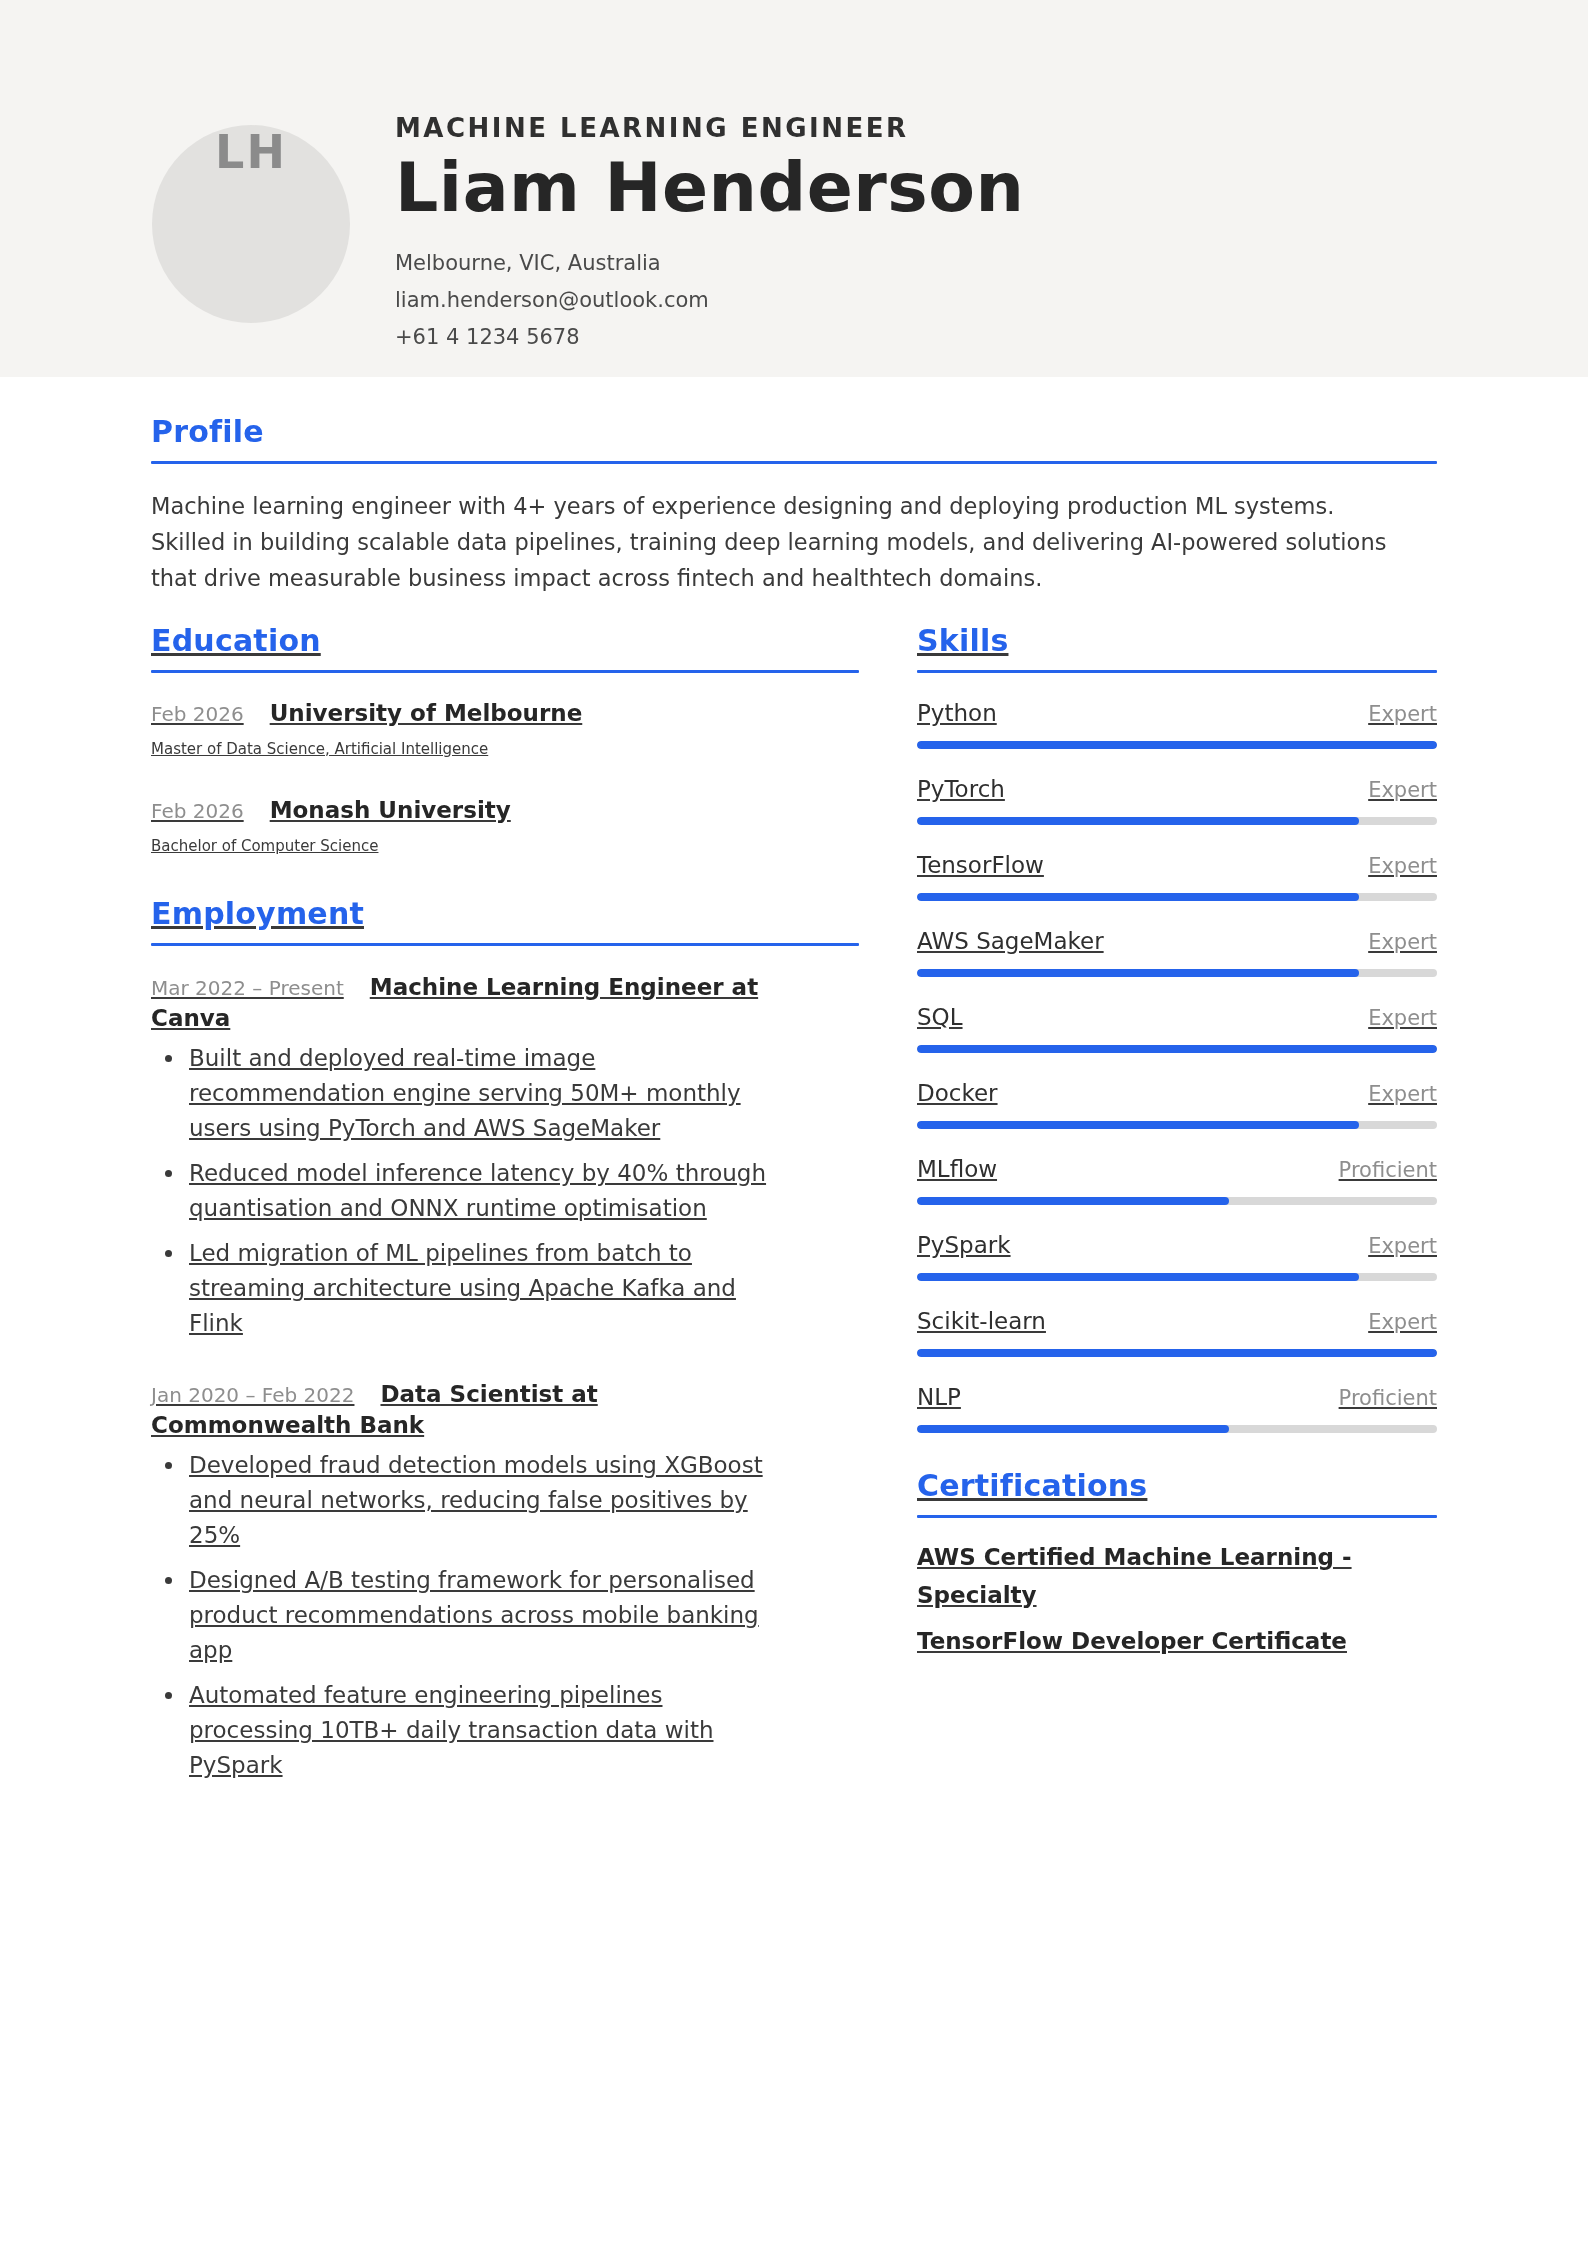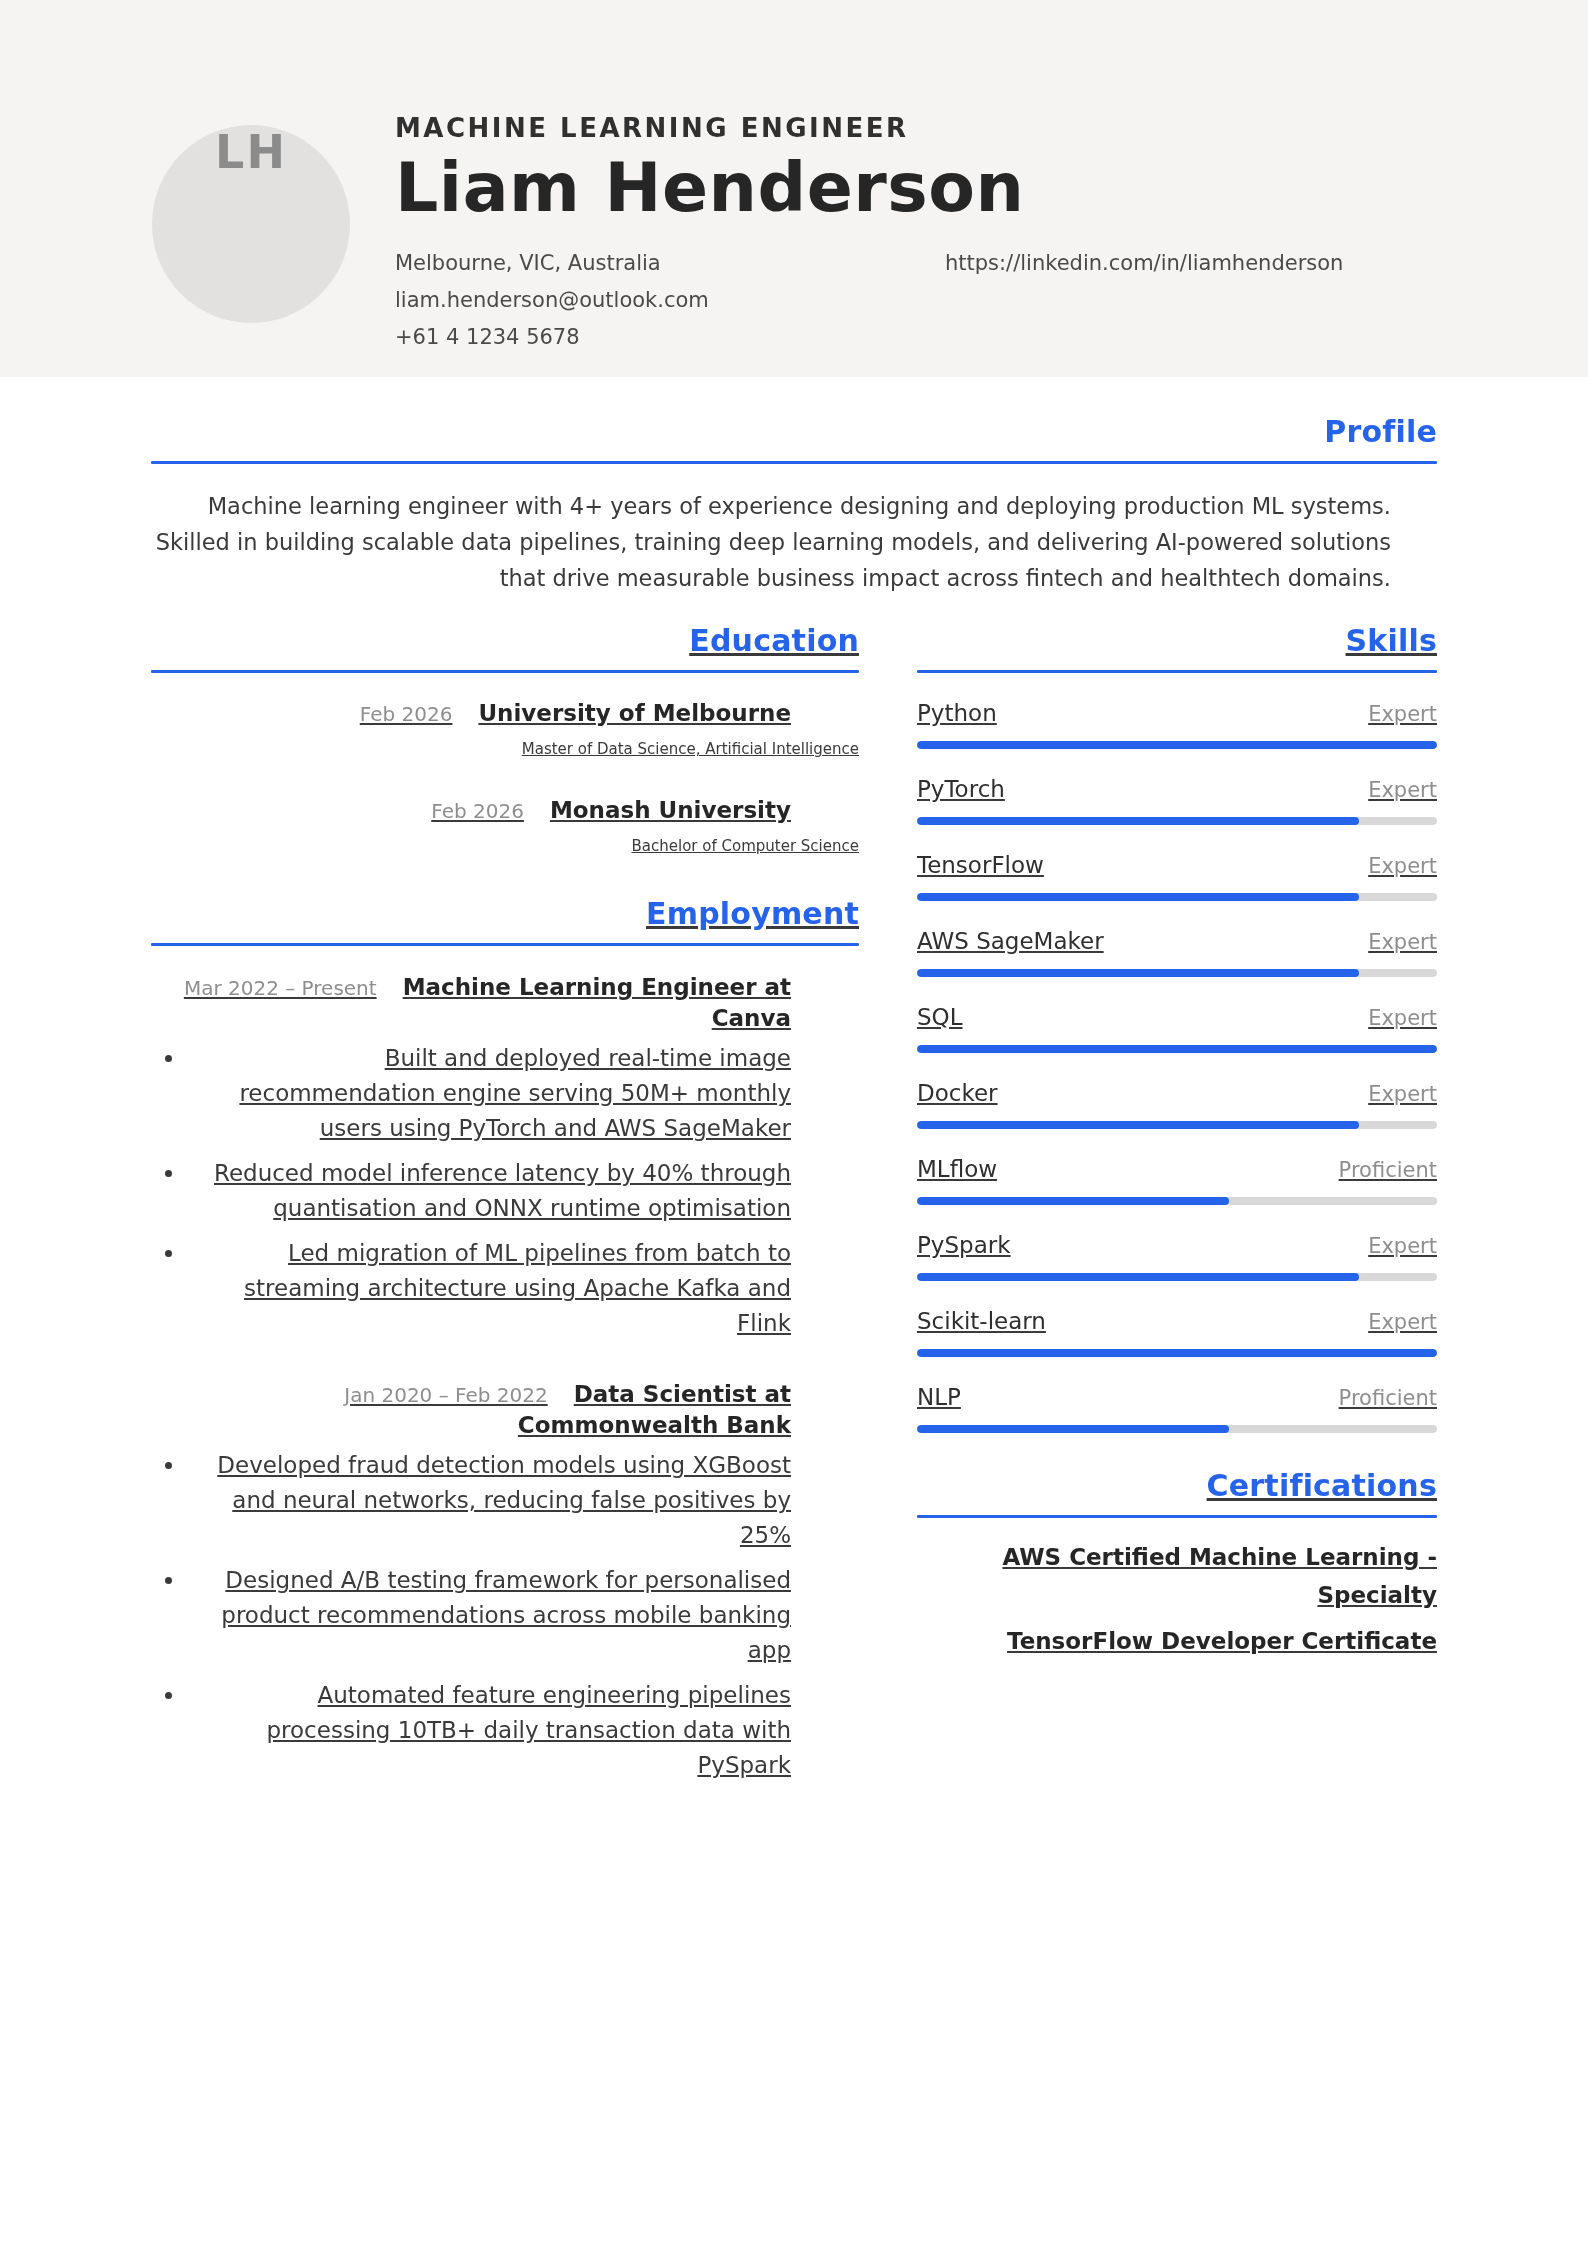--- a/index.html
+++ b/index.html
@@ -36,21 +36,21 @@
   }
   .name{
     font-size:68px;font-weight:bold;color:var(--ink-strong);
     line-height:1.12;margin-top:7px;letter-spacing:0.5px;
   }
   .contact{display:flex;margin-top:27px;font-size:21px;color:var(--ink-contact);}
   .contact-col-left{width:550px;}
   .contact-col-left div{margin-bottom:16px;line-height:21px;}
   .contact-col-right{flex:1;line-height:21px;}
   
-  .content{padding:0 151px;text-align:right;}
+  .content{padding:0 151px;}
   .section-heading{
     color:var(--accent);font-size:30px;font-weight:bold;line-height:34px;
     letter-spacing:0.2px;
   }
   .rule{height:3px;background:var(--accent);margin-top:12px;border-radius:1px;}
   
   .profile{margin-top:38px;}
   .profile p{
     margin-top:24px;font-size:22.5px;line-height:36px;color:var(--ink-body);
     max-width:1240px;
@@ -106,23 +106,20 @@
   </div>
   <div class="header-main">
     <div class="role-title">MACHINE LEARNING ENGINEER</div>
     <h1 class="name">Liam Henderson</h1>
     <div class="contact">
       <div class="contact-col-left">
         <div>Melbourne, VIC, Australia</div>
         <div>liam.henderson@outlook.com</div>
         <div>+61 4 1234 5678</div>
       </div>
-      <div class="contact-col-right">
-        <div>https://linkedin.com/in/liamhenderson</div>
-      </div>
     </div>
   </div>
 </header>
 
 <main class="content">
 
   <section class="profile">
     <h2 class="section-heading">Profile</h2>
     <div class="rule"></div>
     <p>Machine learning engineer with 4+ years of experience designing and deploying production ML systems. Skilled in building scalable data pipelines, training deep learning models, and delivering AI-powered solutions that drive measurable business impact across fintech and healthtech domains.</p>

